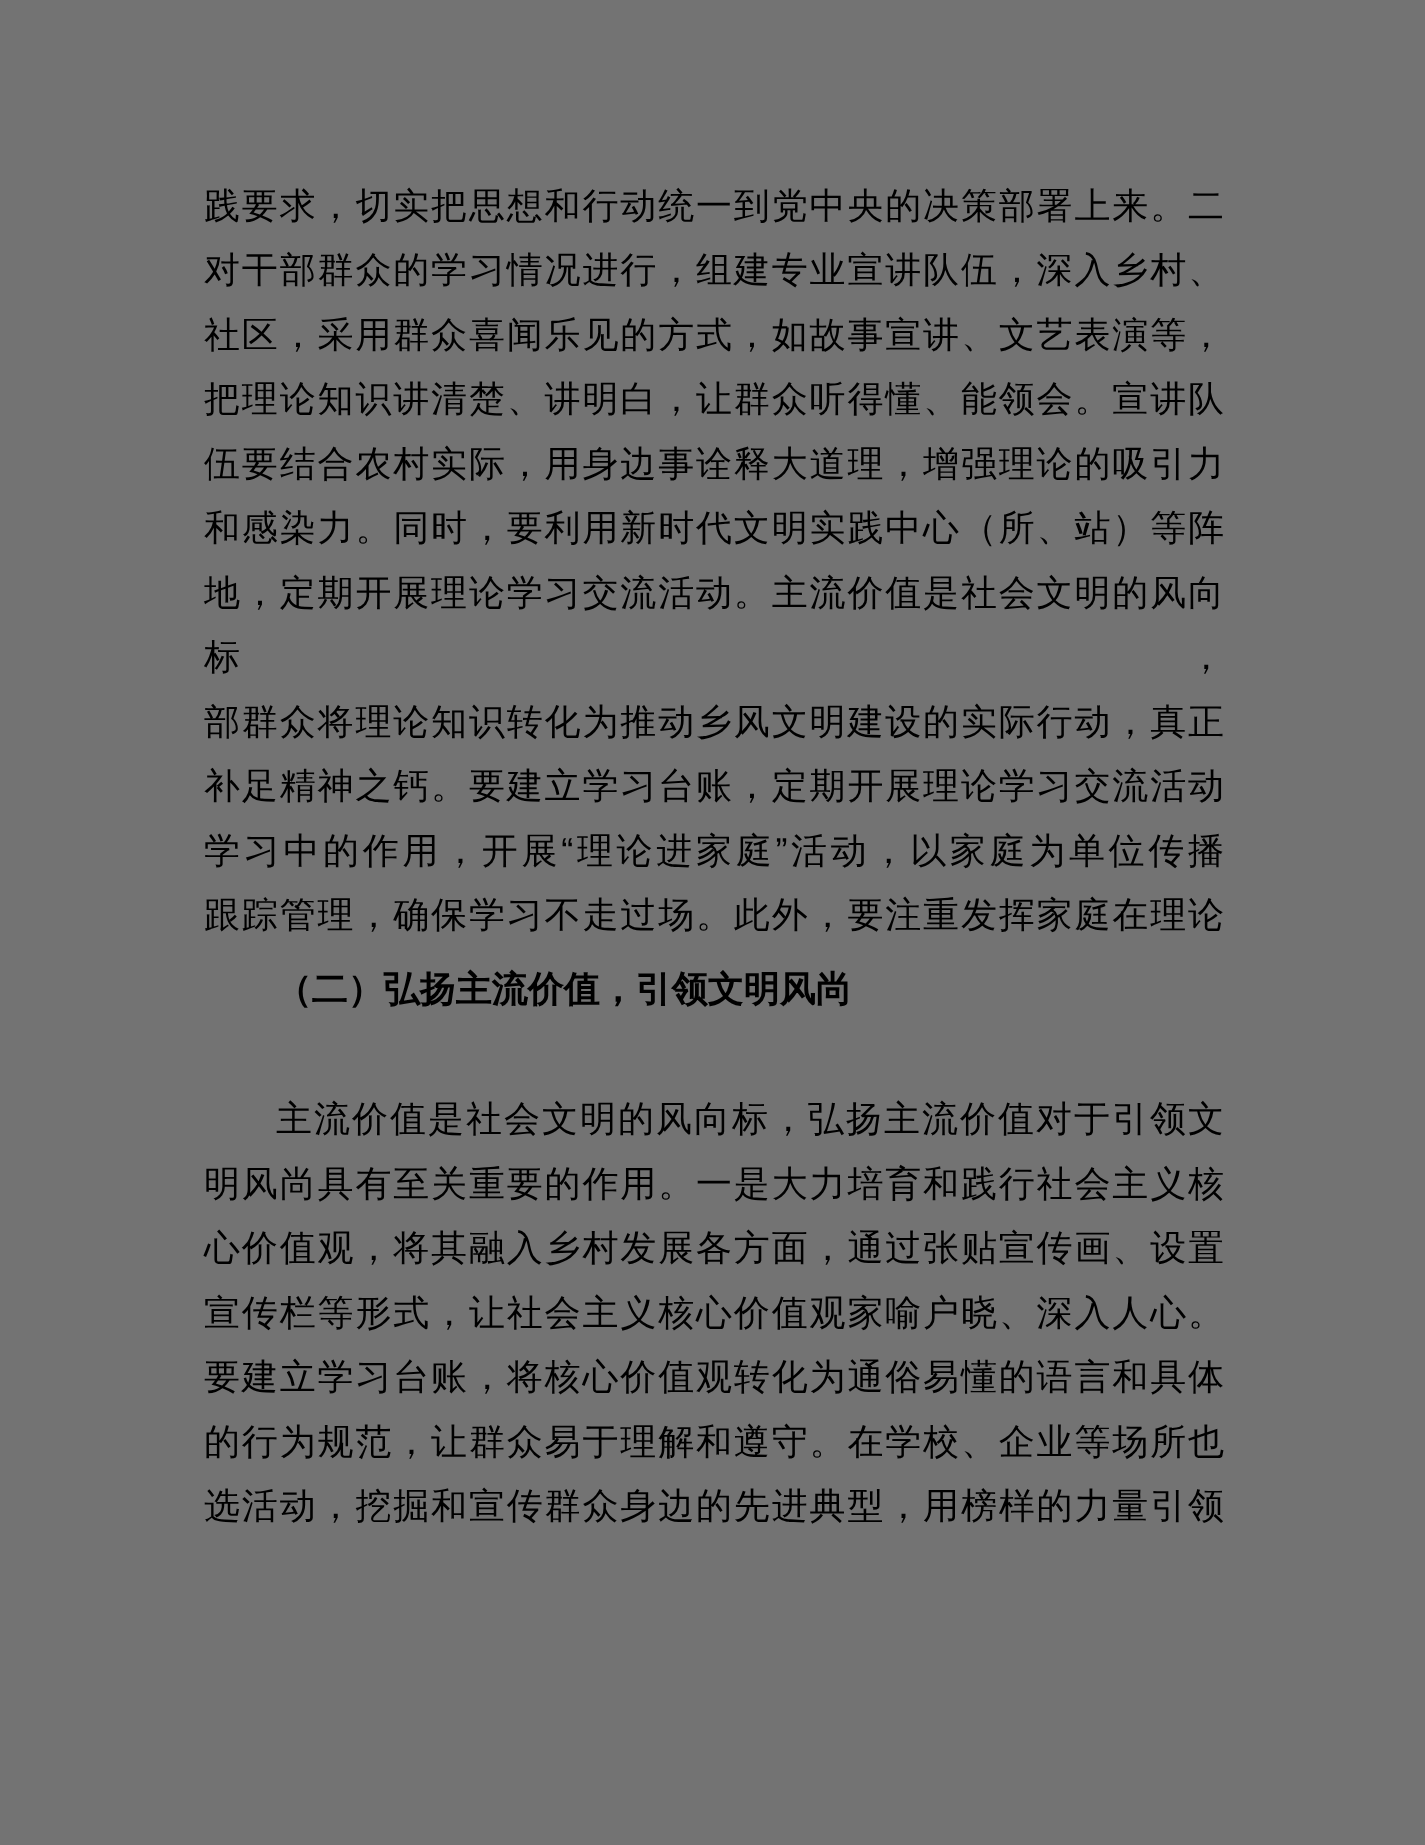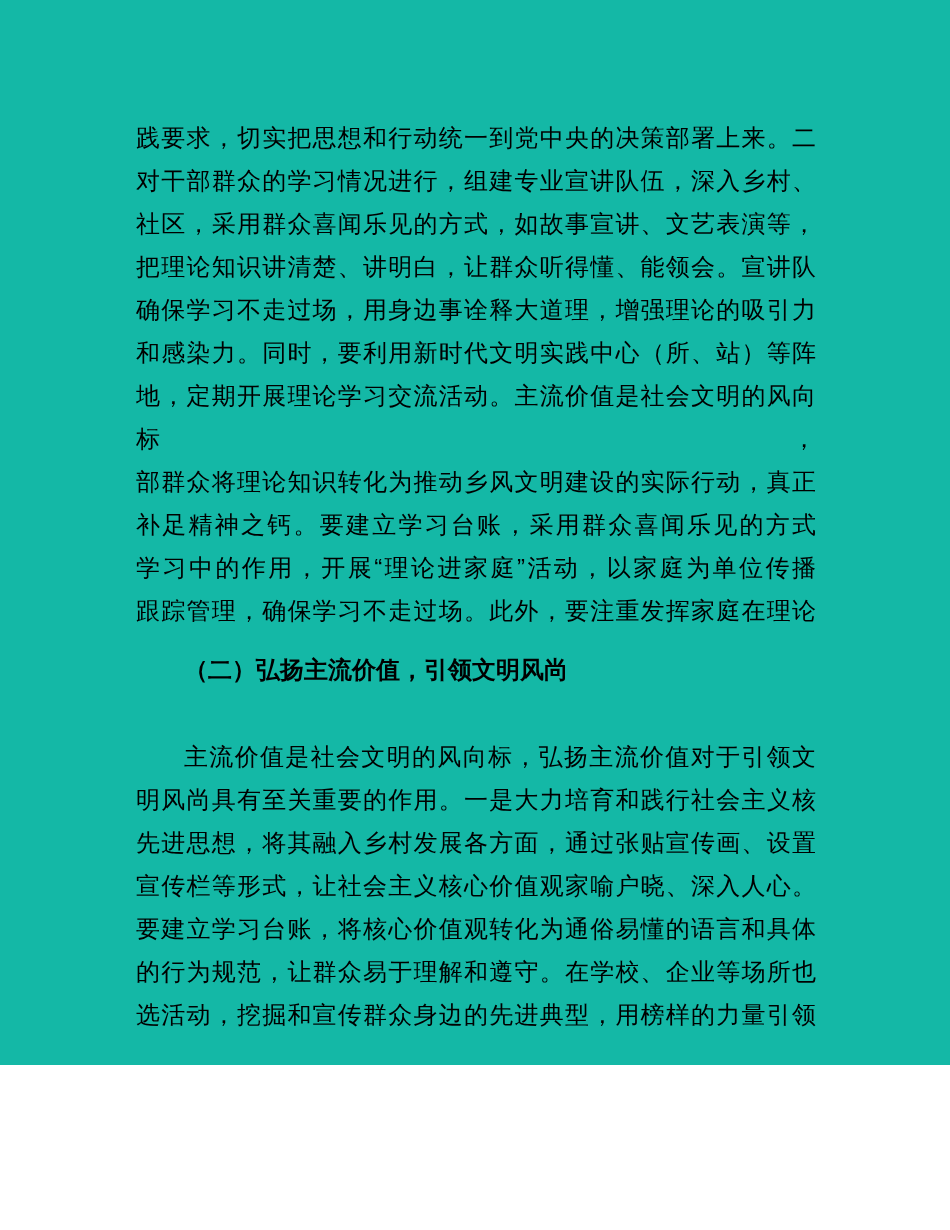--- a/index.html
+++ b/index.html
@@ -3,23 +3,23 @@
 <meta charset="utf-8">
 <style>
   html, body {
     margin: 0;
     padding: 0;
     background: #ffffff;
   }
   .page {
     position: relative;
     width: 950px;
-    height: 1065px;
+    height: 1230px;
     box-sizing: border-box;
-    background: #14b8a6;
+    background: #737373;
     overflow: hidden;
     font-family: "Liberation Sans", sans-serif;
     color: #000000;
   }
   .text-block {
     position: absolute;
     left: 136px;
     top: 116px;
     width: 680px;
     font-size: 24px;
@@ -36,50 +36,50 @@
   }
   .line.indent {
     text-indent: 2em;
     margin-top: 44px;
   }
   .heading {
     font-weight: bold;
     text-indent: 2em;
     text-align: left;
     text-align-last: left;
-    margin-top: 16px;
+    margin-top: 6px;
     margin-bottom: 9px;
   }
 </style>
 </head>
 <body>
 
 <div class="page">
   <div class="text-block">
 
     <div>
       <div class="line">践要求，切实把思想和行动统一到党中央的决策部署上来。二</div>
       <div class="line">对干部群众的学习情况进行，组建专业宣讲队伍，深入乡村、</div>
       <div class="line">社区，采用群众喜闻乐见的方式，如故事宣讲、文艺表演等，</div>
       <div class="line">把理论知识讲清楚、讲明白，让群众听得懂、能领会。宣讲队</div>
-      <div class="line">确保学习不走过场，用身边事诠释大道理，增强理论的吸引力</div>
+      <div class="line">伍要结合农村实际，用身边事诠释大道理，增强理论的吸引力</div>
       <div class="line">和感染力。同时，要利用新时代文明实践中心（所、站）等阵</div>
       <div class="line">地，定期开展理论学习交流活动。主流价值是社会文明的风向标，</div>
       <div class="line">部群众将理论知识转化为推动乡风文明建设的实际行动，真正</div>
-      <div class="line">补足精神之钙。要建立学习台账，采用群众喜闻乐见的方式</div>
+      <div class="line">补足精神之钙。要建立学习台账，定期开展理论学习交流活动</div>
       <div class="line">学习中的作用，开展“理论进家庭”活动，以家庭为单位传播</div>
       <div class="line">跟踪管理，确保学习不走过场。此外，要注重发挥家庭在理论</div>
     </div>
 
     <div class="heading">（二）弘扬主流价值，引领文明风尚</div>
 
     <div>
       <div class="line indent">主流价值是社会文明的风向标，弘扬主流价值对于引领文</div>
       <div class="line">明风尚具有至关重要的作用。一是大力培育和践行社会主义核</div>
-      <div class="line">先进思想，将其融入乡村发展各方面，通过张贴宣传画、设置</div>
+      <div class="line">心价值观，将其融入乡村发展各方面，通过张贴宣传画、设置</div>
       <div class="line">宣传栏等形式，让社会主义核心价值观家喻户晓、深入人心。</div>
       <div class="line">要建立学习台账，将核心价值观转化为通俗易懂的语言和具体</div>
       <div class="line">的行为规范，让群众易于理解和遵守。在学校、企业等场所也</div>
       <div class="line">选活动，挖掘和宣传群众身边的先进典型，用榜样的力量引领</div>
     </div>
 
   </div>
 </div>
 
 </body></html>

